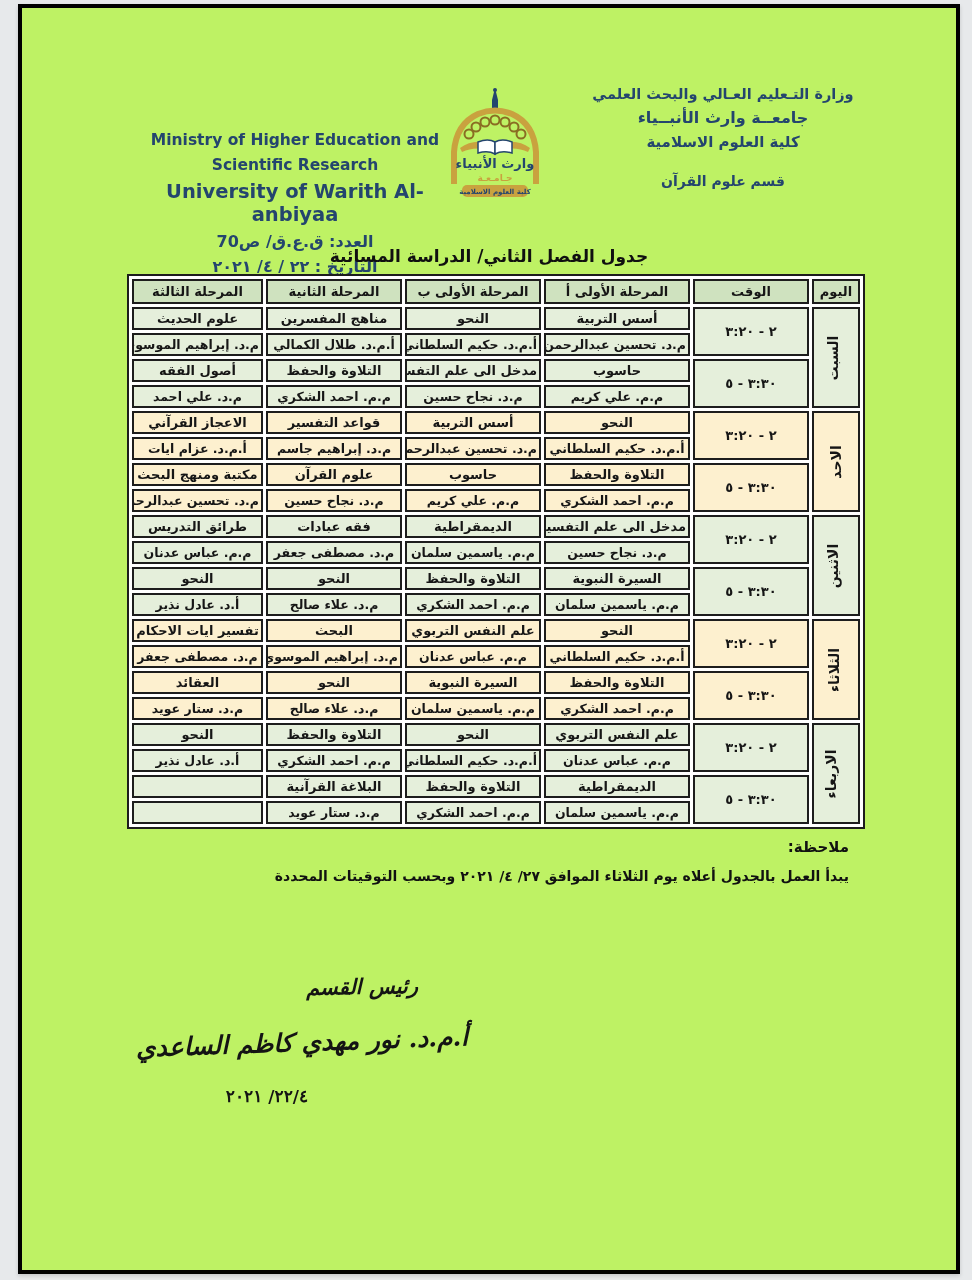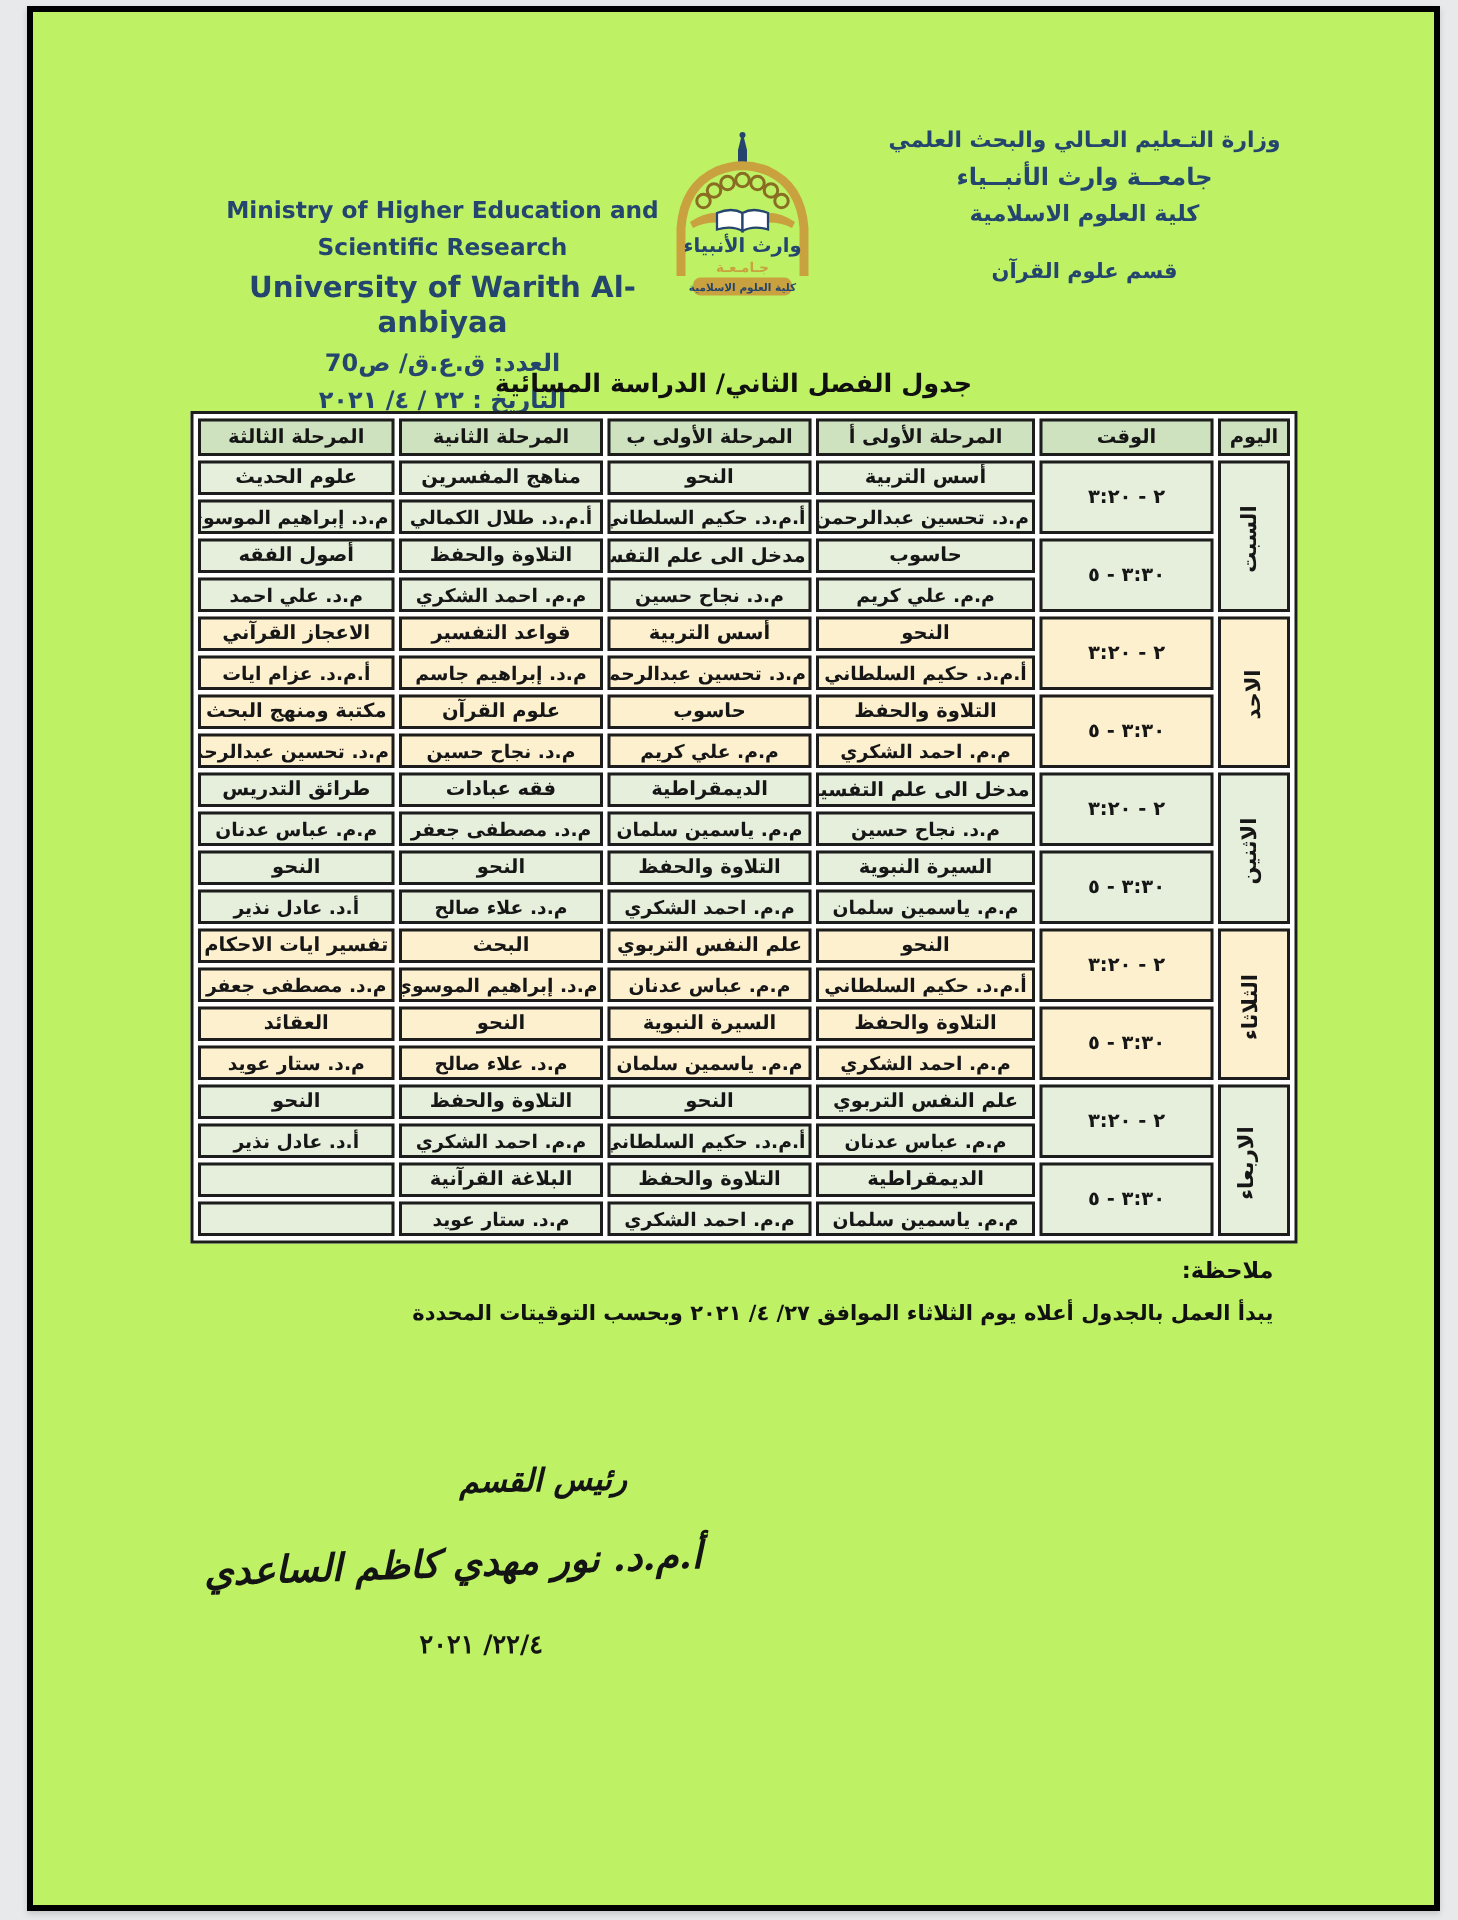--- a/index.html
+++ b/index.html
@@ -51,21 +51,21 @@
   col.c-day{width:48px;} col.c-time{width:116px;}
   col.c-s1a{width:146px;} col.c-s1b{width:136px;}
   col.c-s2{width:136px;} col.c-s3{width:131px;}
   
   .note-label{position:absolute;right:107px;top:830px;direction:rtl;font-size:15px;font-weight:700;color:#111;}
   .note-text{position:absolute;right:107px;top:860px;direction:rtl;font-size:14px;font-weight:700;color:#111;}
   
   .sig{position:absolute;color:#141414;direction:rtl;font-family:"DejaVu Serif",serif;}
   .sig-title{left:240px;top:966px;width:200px;text-align:center;font-size:21px;font-weight:700;font-style:italic;transform:rotate(-1deg);}
   .sig-name{left:100px;top:1020px;width:360px;text-align:center;font-size:25px;font-weight:700;font-style:italic;transform:rotate(-2deg);letter-spacing:-1px;}
-  .sig-date{left:150px;top:1078px;width:190px;font-size:17px;font-weight:700;letter-spacing:2px;}
+  .sig-date{left:150px;top:1078px;width:190px;text-align:center;font-size:17px;font-weight:700;letter-spacing:2px;}
 </style>
 </head>
 <body>
 
 <div class="page">
 
   <div class="hdr-block hdr-ar">
     <div class="l1">وزارة التـعليم العـالي والبحث العلمي</div>
     <div class="l2">جامعــة وارث الأنبــياء</div>
     <div class="l3">كلية العلوم الاسلامية</div>

